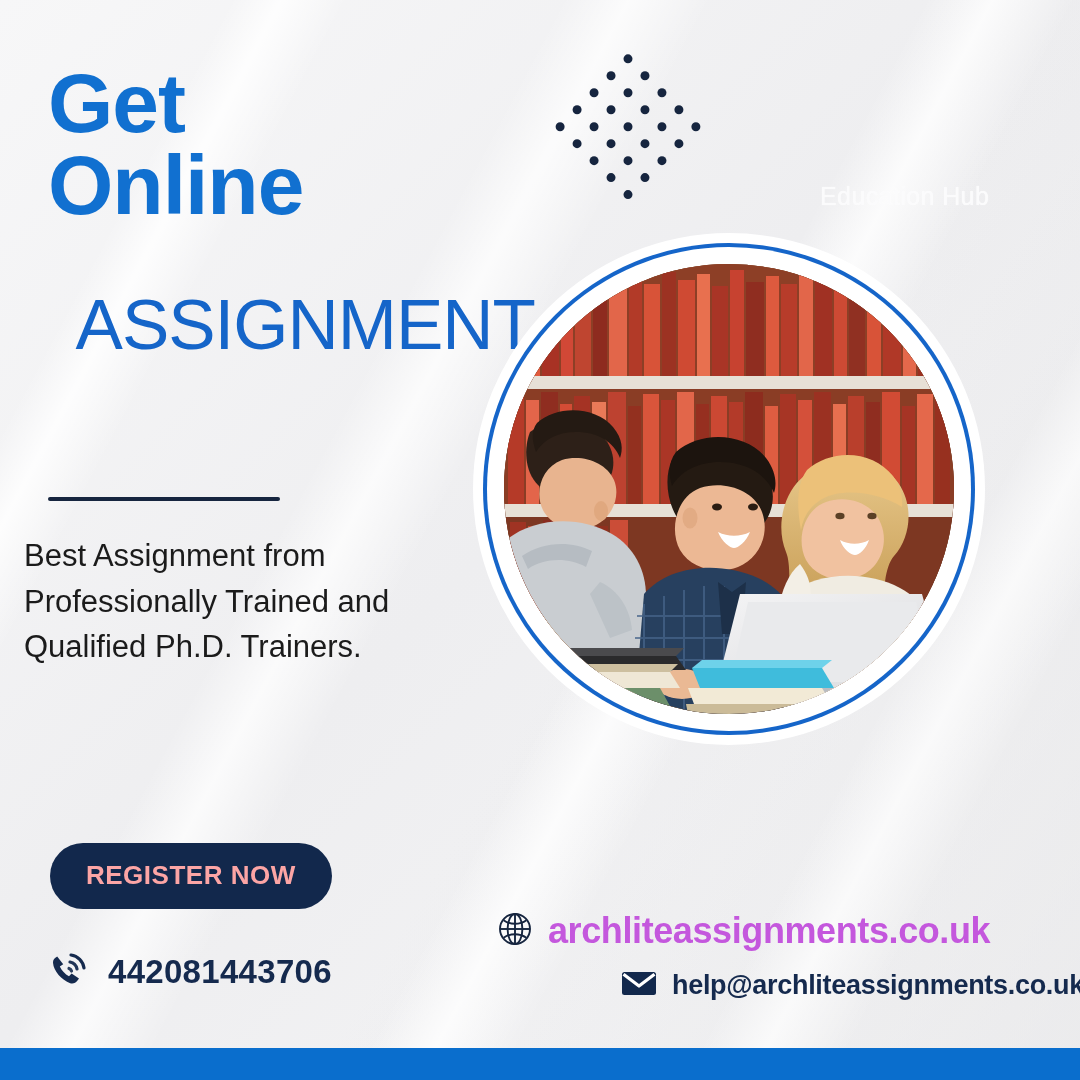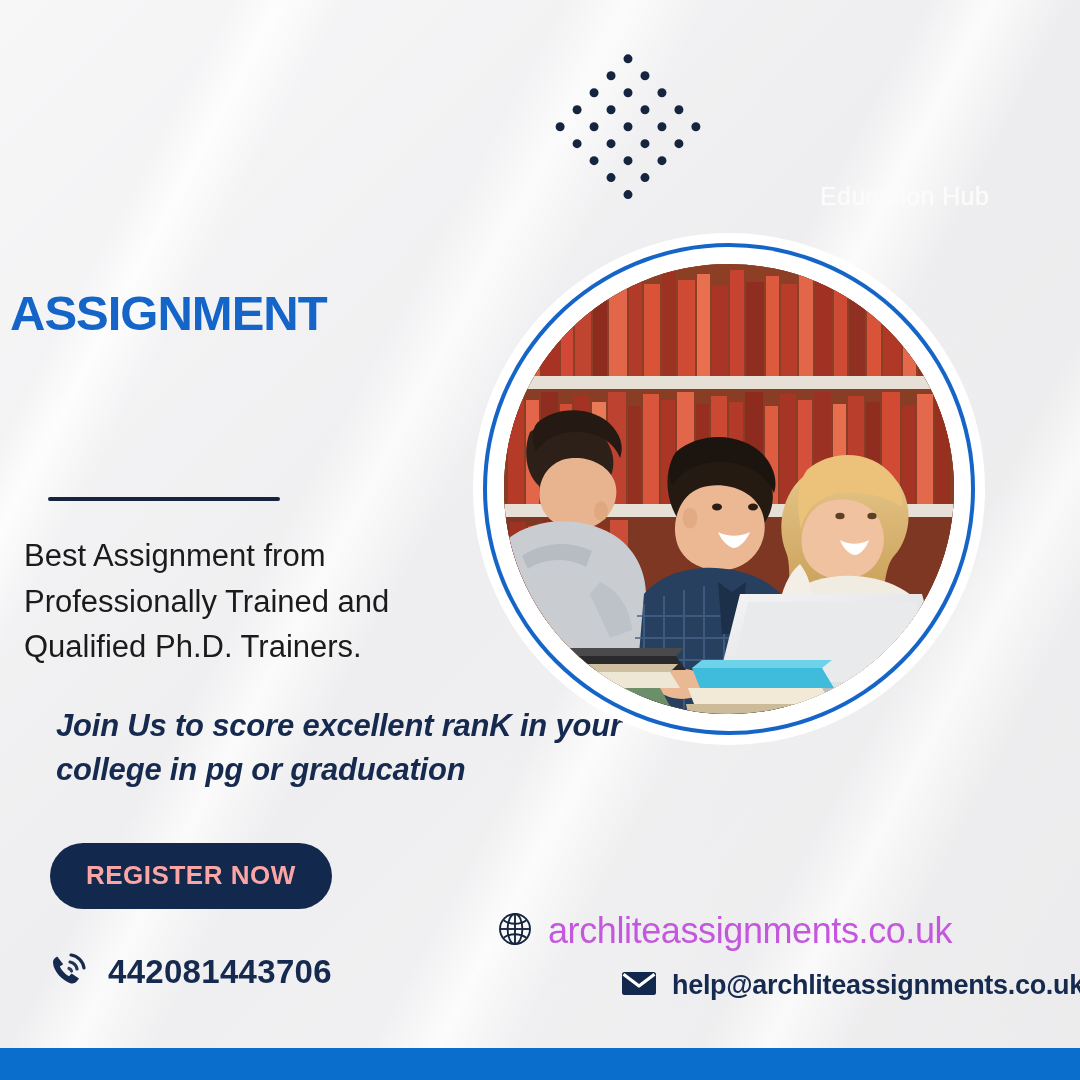--- a/index.html
+++ b/index.html
@@ -37,22 +37,22 @@
   }
 
   
   .h-get{
     position:absolute;left:48px;top:62px;width:470px;
     font-size:84px;line-height:.98;font-weight:700;color:#1170d0;
     letter-spacing:-1px;
   }
   .h-assign{
     position:absolute;left:10px;top:288px;width:525px;
-    text-align:left;
-    font-size:49px;line-height:1.04;font-weight:700;color:#1565c9;
+    text-align:right;
+    font-size:71px;line-height:1.04;font-weight:400;color:#1565c9;
     letter-spacing:-1px;
   }
   .h-assign .l2{display:block;}
 
   .rule{
     position:absolute;left:48px;top:497px;width:232px;height:4px;
     background:#16253f;border-radius:2px;
   }
 
   .body-copy{
@@ -77,21 +77,21 @@
 
   
   .phone-row{
     position:absolute;left:46px;top:948px;display:flex;align-items:center;gap:18px;
   }
   .phone-row .num{font-size:33px;font-weight:700;color:#152a4e;letter-spacing:.3px;text-align:center;}
 
   .web-row{
     position:absolute;left:494px;top:908px;display:flex;align-items:center;gap:12px;
   }
-  .web-row .url{font-size:36px;font-weight:400;color:#c457dd;letter-spacing:-.4px;}
+  .web-row .url{font-size:36px;font-weight:700;color:#c457dd;letter-spacing:-.4px;}
 
   .mail-row{
     position:absolute;left:620px;top:964px;display:flex;align-items:center;gap:14px;
   }
   .mail-row .addr{font-size:27px;font-weight:700;color:#152a4e;letter-spacing:-.3px;}
 
   
   .photo-wrap{
     position:absolute;left:490px;top:250px;width:478px;height:478px;
     border-radius:50%;
@@ -136,30 +136,33 @@
       <i></i>
     <i></i>
       <i></i>
       <i></i>
       <i></i>
       <i></i>
   </div>
 
   <div class="watermark">Education Hub</div>
 
+  <div class="h-get">
+    <span>Get</span><br>
+    <span>Online</span>
+  </div>
 
   <div class="h-assign">
     <span>ASSIGNMENT</span>
   </div>
 
   <div class="rule"></div>
 
   <div class="body-copy">Best Assignment from Professionally Trained and Qualified Ph.D. Trainers.</div>
 
-  <div class="tagline">Join Us to score excellent ranK in your college in pg or graducation</div>
 
   <button class="cta">REGISTER NOW</button>
 
   <div class="phone-row">
     <span>
       <svg width="44" height="44" viewBox="0 0 44 44">
         <g fill="none" stroke="#152a4e" stroke-width="3.2" stroke-linecap="round">
           <path d="M25 7 A15 15 0 0 1 38 20"></path>
           <path d="M24 14 A9 9 0 0 1 31 21" opacity=".95"></path>
           <path d="M23 20.5 A4 4 0 0 1 25.5 23" opacity=".9"></path>

